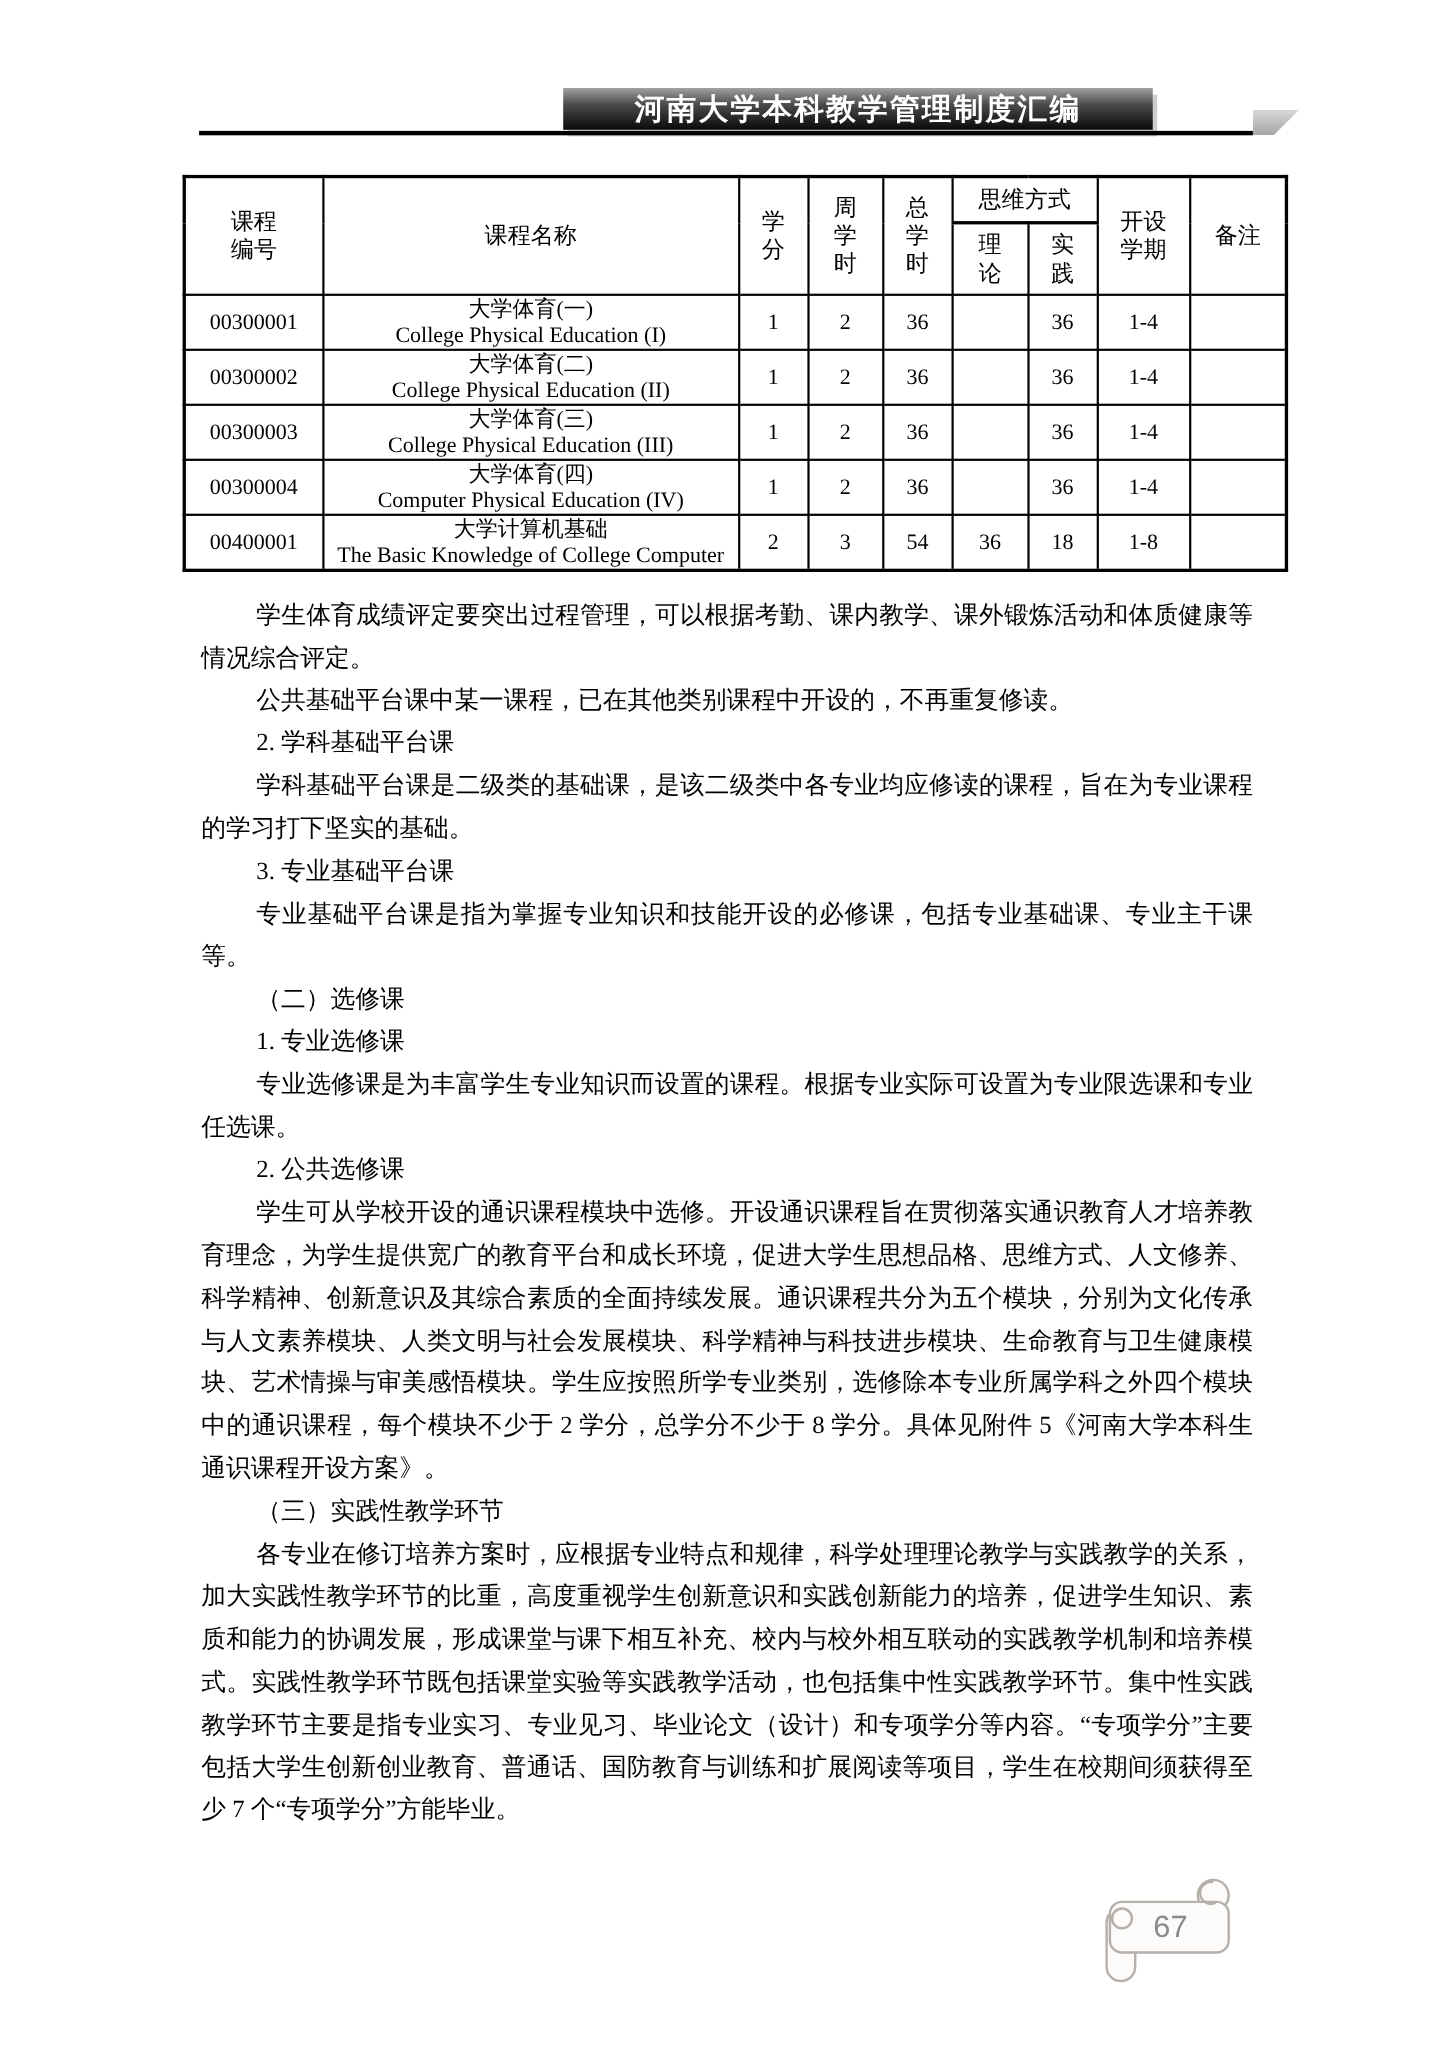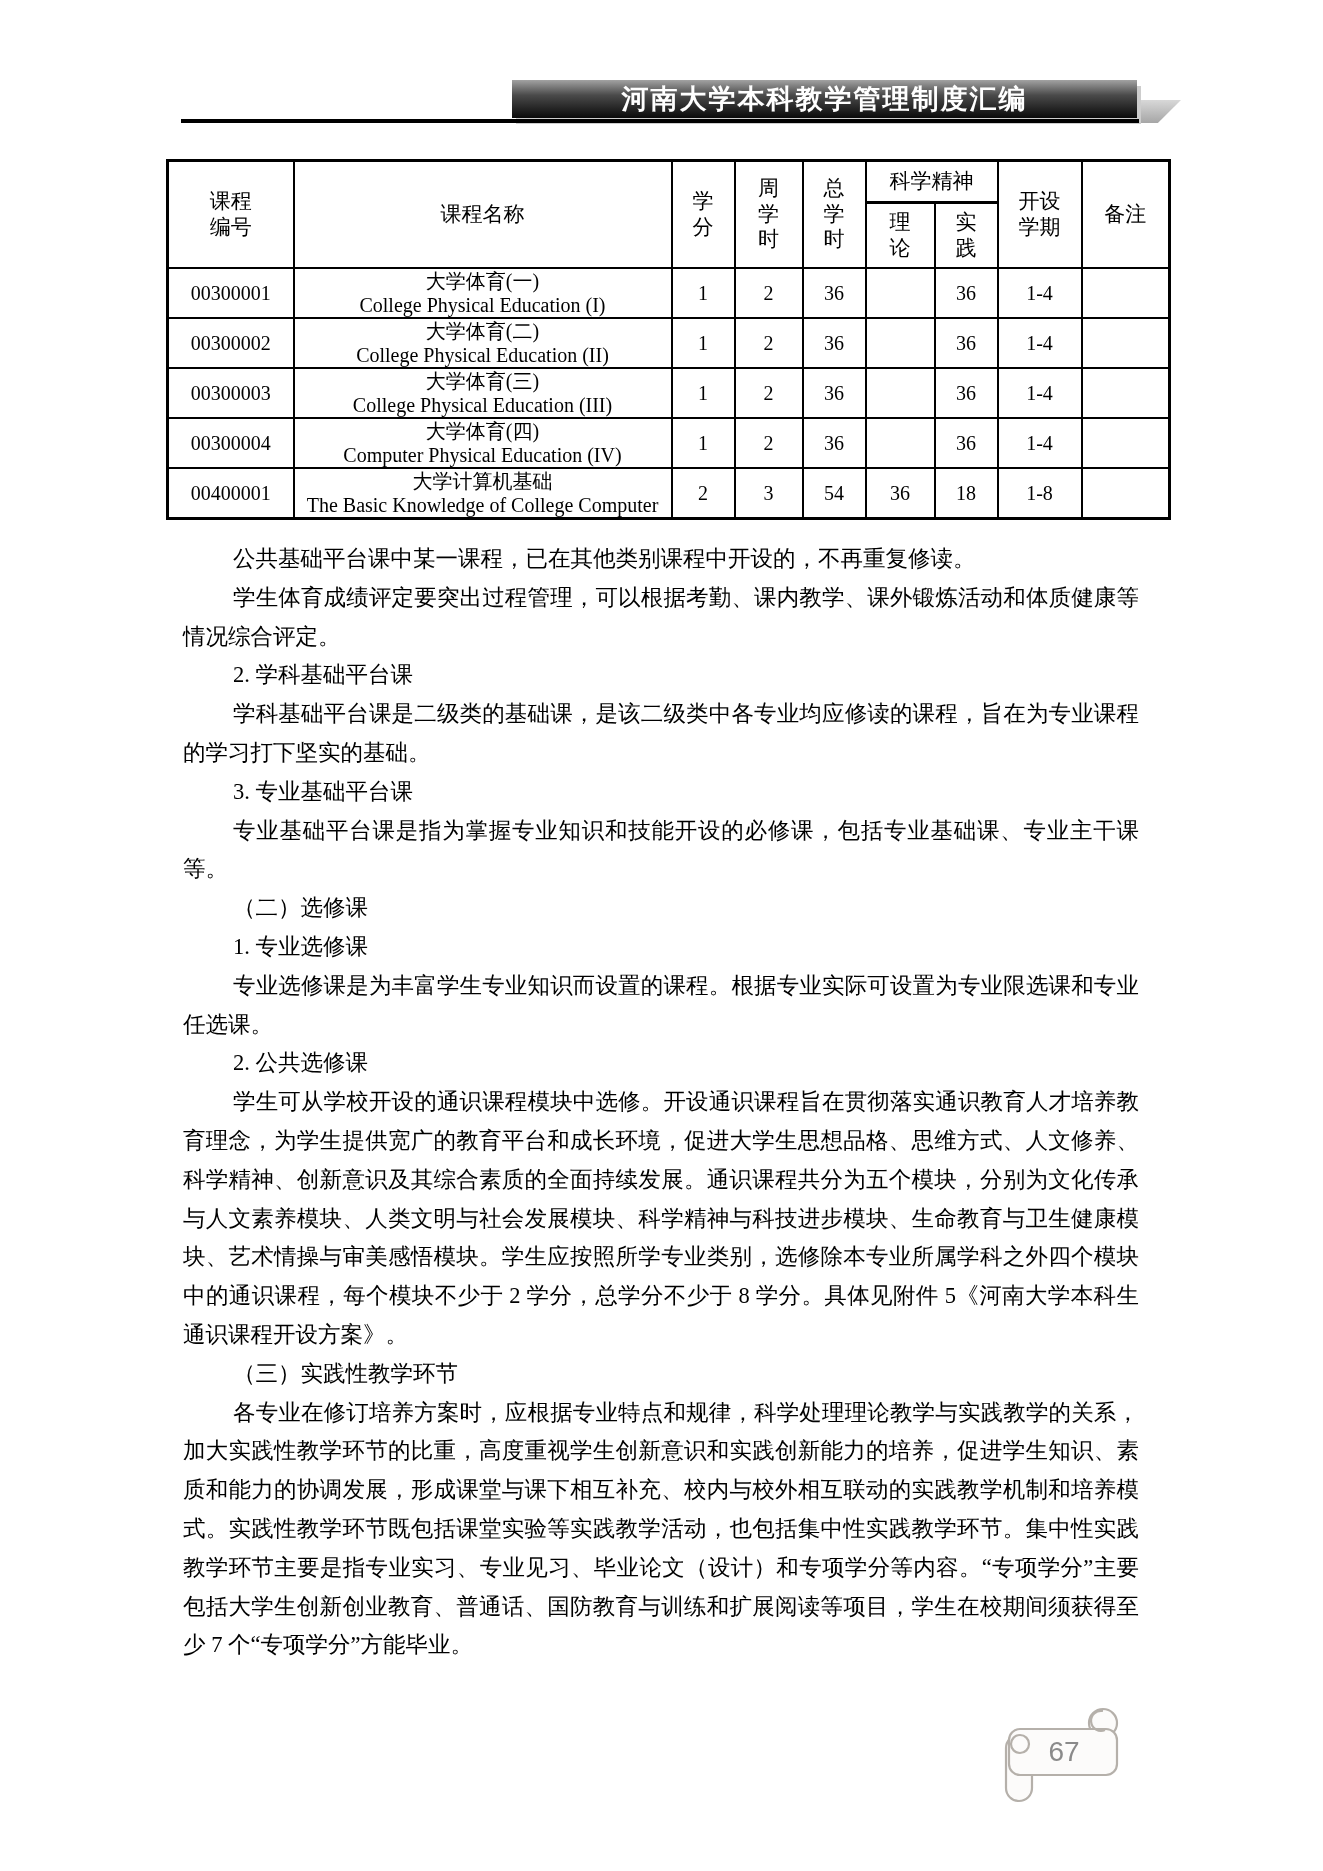--- a/index.html
+++ b/index.html
@@ -4,21 +4,21 @@
 <style>
   html,body{margin:0;padding:0;}
   body{
     width:1323px;height:1871px;background:#ffffff;position:relative;
     font-family:"Liberation Serif","DejaVu Serif",serif;color:#000;
     overflow:hidden;
   }
   
   .topline{position:absolute;left:181px;top:119px;width:958px;height:4px;background:#000;z-index:3;}
   .banner{
-    position:absolute;left:512px;top:80px;width:625px;height:38px;z-index:2;
+    position:absolute;left:512px;top:80px;width:536px;height:38px;z-index:2;
     background:linear-gradient(180deg,#a2a2a2 0%,#4a4a4a 40%,#0a0a0a 100%);
     display:flex;align-items:center;justify-content:center;
     box-shadow:4px 6px 0 #cdcdcd;
   }
   .banner-title{
     color:#fff;font-size:27px;font-weight:bold;letter-spacing:2px;
     font-family:"Liberation Sans","DejaVu Sans",sans-serif;white-space:nowrap;
   }
   .banner-arrow{
     position:absolute;left:1139px;top:100px;width:42px;height:23px;z-index:1;
@@ -79,21 +79,21 @@
 编号</th>
       <th rowspan="2">课程名称</th>
       <th rowspan="2" class="pre">学
 分</th>
       <th rowspan="2" class="pre">周
 学
 时</th>
       <th rowspan="2" class="pre">总
 学
 时</th>
-      <th colspan="2" class="band">科学精神</th>
+      <th colspan="2" class="band">思维方式</th>
       <th rowspan="2" class="pre">开设
 学期</th>
       <th rowspan="2">备注</th>
     </tr>
     <tr class="hdr-sub">
       <th class="pre">理
 论</th>
       <th class="pre">实
 践</th>
     </tr>
@@ -166,22 +166,22 @@
       <td>54</td>
       <td>36</td>
       <td>18</td>
       <td>1-8</td>
       <td></td>
     </tr>
   </tbody>
 </table>
 
 <div class="body-text">
+  <p>学生体育成绩评定要突出过程管理，可以根据考勤、课内教学、课外锻炼活动和体质健康等情况综合评定。</p>
   <p>公共基础平台课中某一课程，已在其他类别课程中开设的，不再重复修读。</p>
-  <p>学生体育成绩评定要突出过程管理，可以根据考勤、课内教学、课外锻炼活动和体质健康等情况综合评定。</p>
   <p>2. 学科基础平台课</p>
   <p>学科基础平台课是二级类的基础课，是该二级类中各专业均应修读的课程，旨在为专业课程的学习打下坚实的基础。</p>
   <p>3. 专业基础平台课</p>
   <p>专业基础平台课是指为掌握专业知识和技能开设的必修课，包括专业基础课、专业主干课等。</p>
   <p>（二）选修课</p>
   <p>1. 专业选修课</p>
   <p>专业选修课是为丰富学生专业知识而设置的课程。根据专业实际可设置为专业限选课和专业任选课。</p>
   <p>2. 公共选修课</p>
   <p>学生可从学校开设的通识课程模块中选修。开设通识课程旨在贯彻落实通识教育人才培养教育理念，为学生提供宽广的教育平台和成长环境，促进大学生思想品格、思维方式、人文修养、科学精神、创新意识及其综合素质的全面持续发展。通识课程共分为五个模块，分别为文化传承与人文素养模块、人类文明与社会发展模块、科学精神与科技进步模块、生命教育与卫生健康模块、艺术情操与审美感悟模块。学生应按照所学专业类别，选修除本专业所属学科之外四个模块中的通识课程，每个模块不少于 2 学分，总学分不少于 8 学分。具体见附件 5《河南大学本科生通识课程开设方案》。</p>
   <p>（三）实践性教学环节</p>

